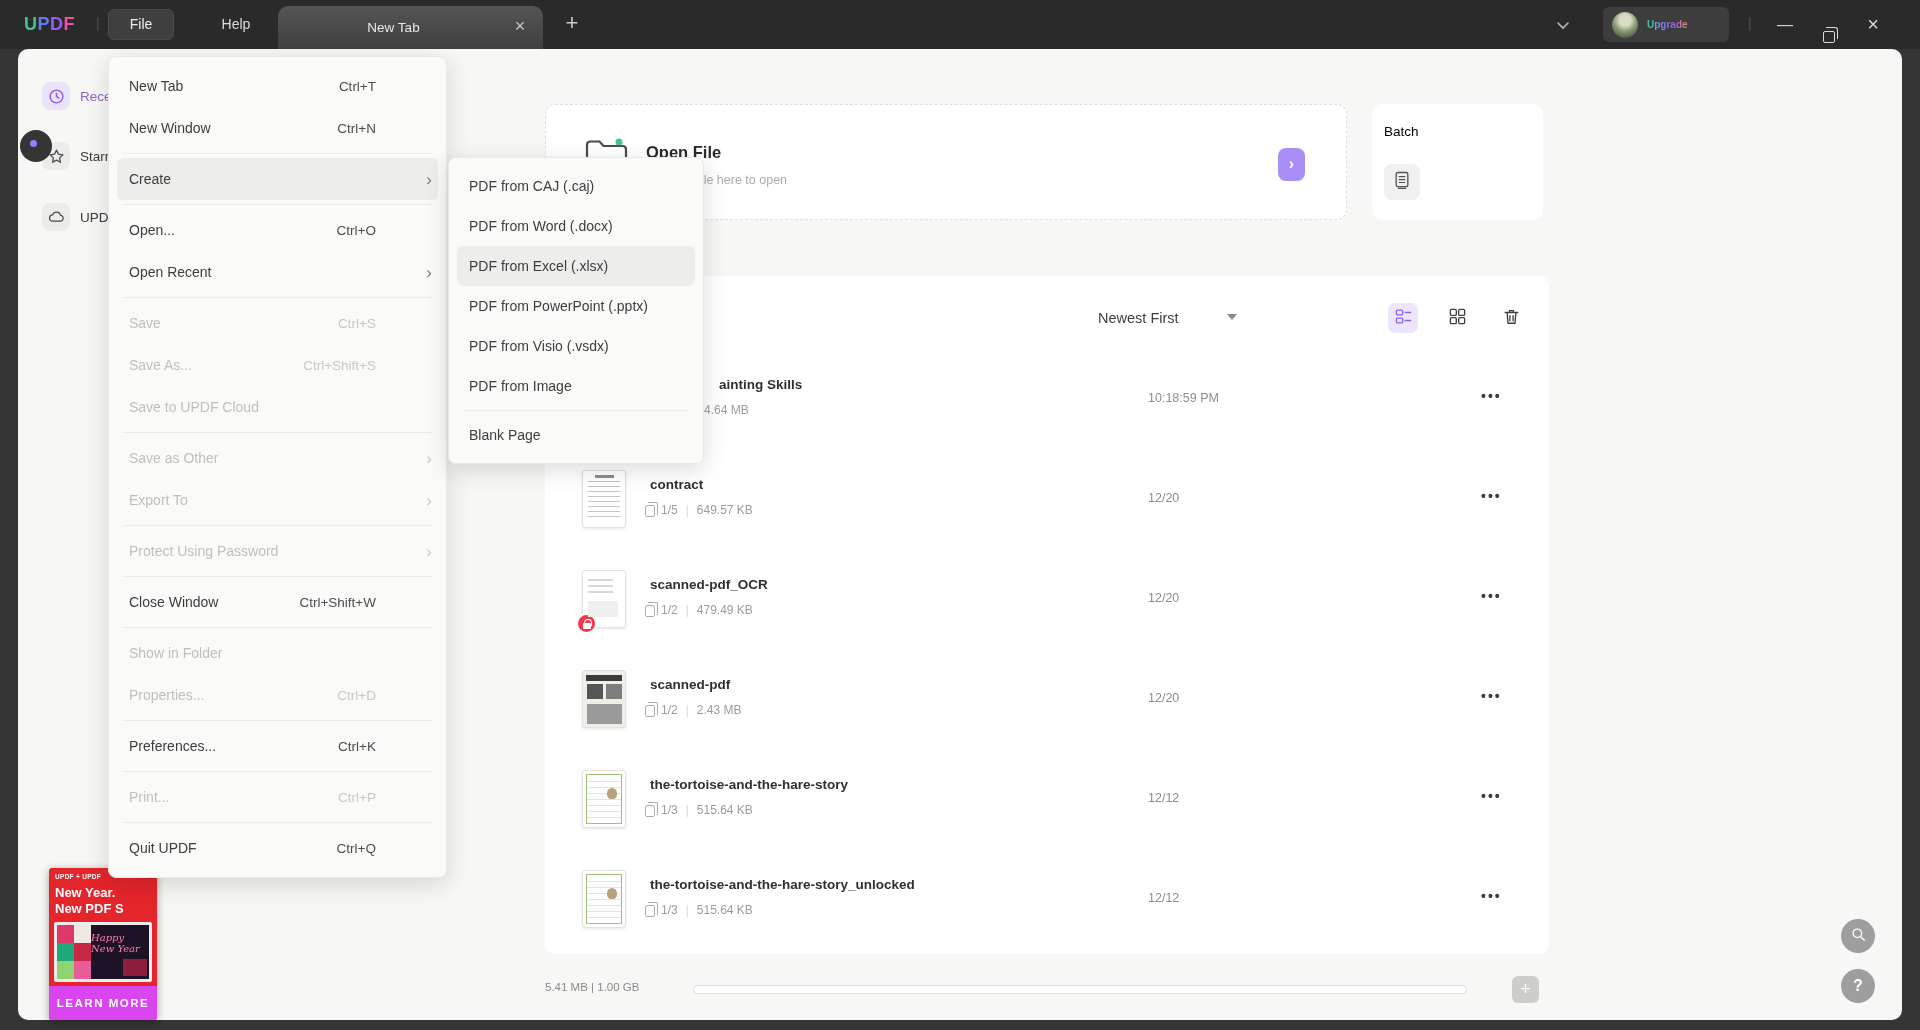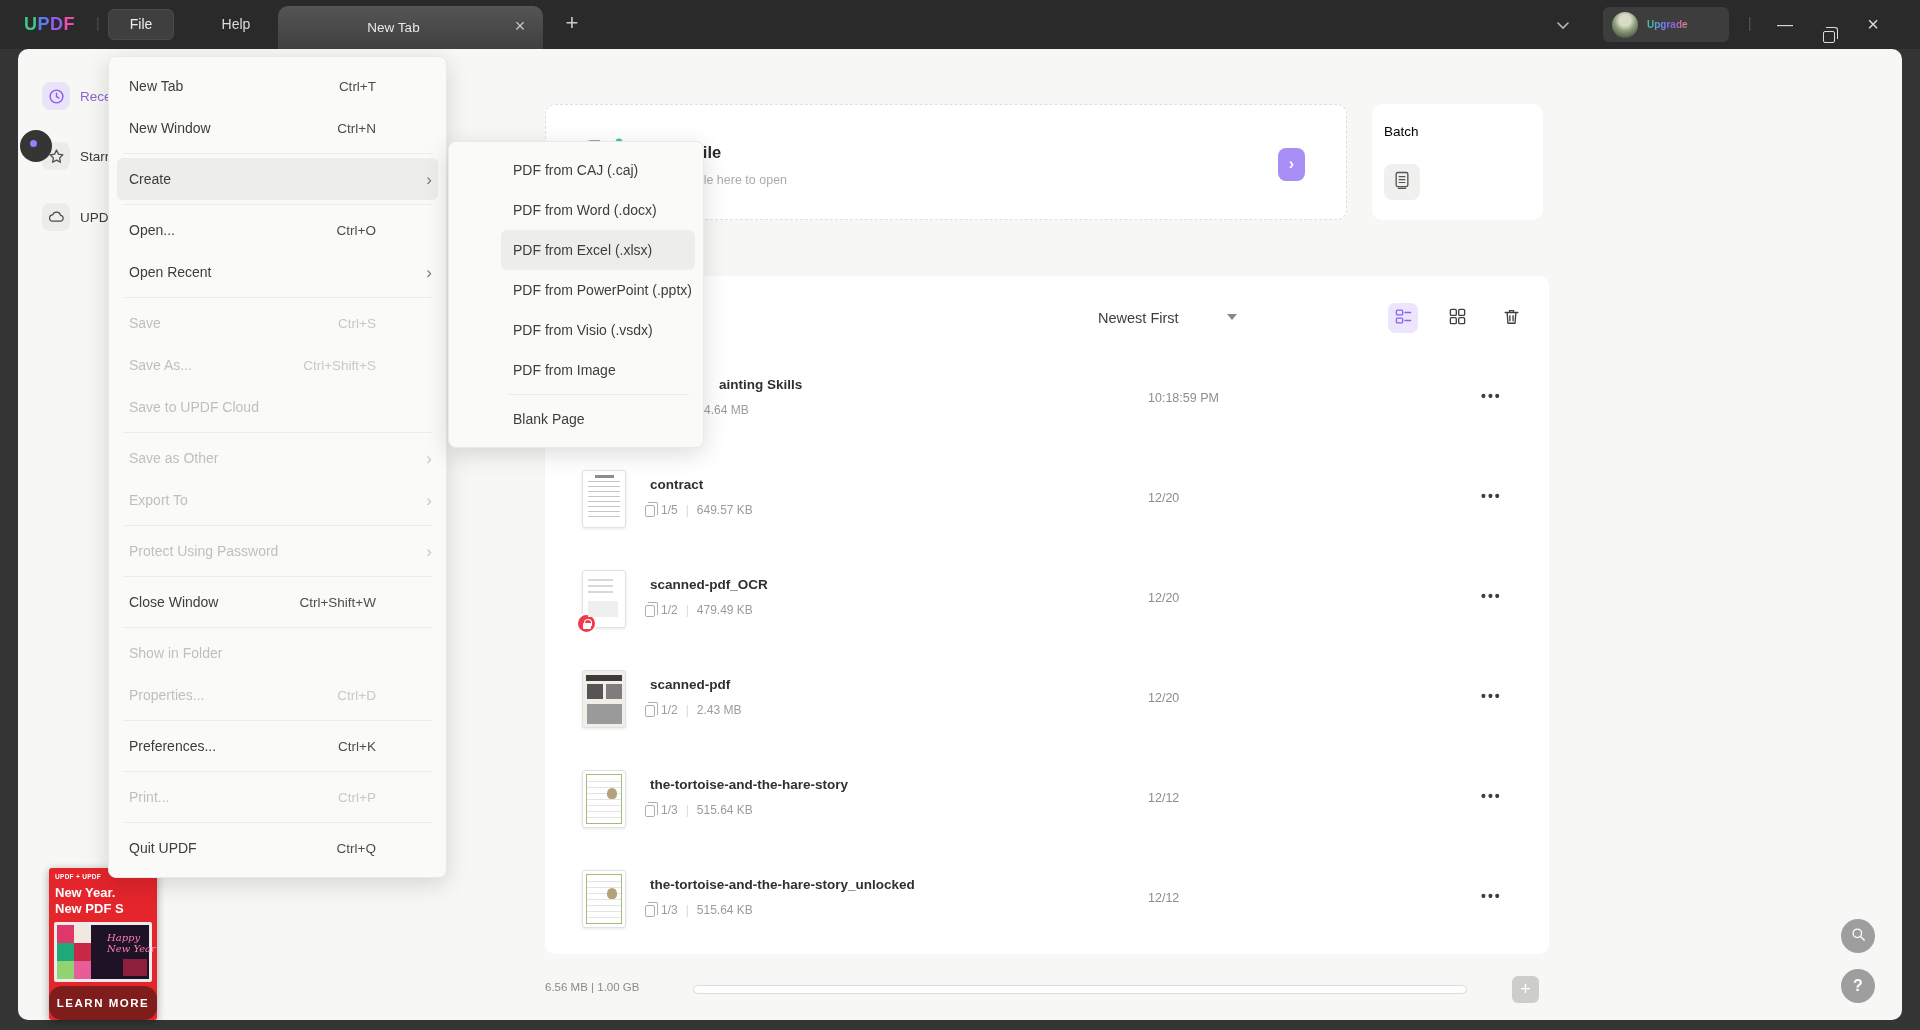--- a/index.html
+++ b/index.html
@@ -97,28 +97,28 @@
   
   .ad { position:absolute; left:31px; top:819px; width:108px; height:152px; border-radius:3px; overflow:hidden; background:#e4252b; z-index:20; box-shadow:0 2px 8px rgba(0,0,0,.35); }
   .ad-logos { position:absolute; left:6px; top:5px; font-size:6.5px; font-weight:bold; color:#fff; letter-spacing:.3px; }
   .ad-l1 { position:absolute; left:6px; top:17px; font-size:13px; font-weight:800; color:#fff; }
   .ad-l2 { position:absolute; left:6px; top:33px; font-size:13px; font-weight:800; color:#fff; }
   .ad-screen { position:absolute; left:5px; top:54px; width:98px; height:60px; background:#1d1226; border:3px solid #ececec; border-radius:2px; }
   .ad-tiles { position:absolute; left:0; top:0; width:34px; height:100%; display:grid; grid-template-columns:1fr 1fr; grid-template-rows:1fr 1fr 1fr; }
   .ad-tiles div:nth-child(1){background:#e0376a;} .ad-tiles div:nth-child(2){background:#efe9e2;}
   .ad-tiles div:nth-child(3){background:#1fa97a;} .ad-tiles div:nth-child(4){background:#c62846;}
   .ad-tiles div:nth-child(5){background:#8fd470;} .ad-tiles div:nth-child(6){background:#e85c9a;}
-  .ad-script { position:absolute; left:50px; top:7px; font-family:"DejaVu Serif",serif; font-style:italic; color:#ff7fae; font-size:10px; line-height:11px; white-space:nowrap; }
+  .ad-script { position:absolute; left:34px; top:7px; font-family:"DejaVu Serif",serif; font-style:italic; color:#ff7fae; font-size:10px; line-height:11px; white-space:nowrap; }
   .ad-photo { position:absolute; right:2px; bottom:3px; width:24px; height:17px; background:#8e1f3c; }
-  .ad-cta { position:absolute; left:0; bottom:0; width:100%; height:34px; background:#7f1d1d; color:#fff; font-size:11.5px; font-weight:bold; letter-spacing:1.5px; display:flex; align-items:center; justify-content:center;border-radius:13px; }
+  .ad-cta { position:absolute; left:0; bottom:0; width:100%; height:34px; background:#d946ef; color:#fff; font-size:11.5px; font-weight:bold; letter-spacing:1.5px; display:flex; align-items:center; justify-content:center; }
 
   
   .menu { position:absolute; background:#fafaf8; border:1px solid #e9e9e7; border-radius:8px; box-shadow:0 6px 24px rgba(0,0,0,.14); padding:8px 0; }
   .file-menu { left:90px; top:7px; width:339px; z-index:40; }
-  .create-submenu { left:430px; top:92px; width:256px; z-index:45;padding-left:44px; }
+  .create-submenu { left:430px; top:108px; width:256px; z-index:45; }
   .mi { height:42px; display:flex; align-items:center; padding:0 18px 0 20px; font-size:14px; color:#3d3d3d; position:relative; }
   .create-submenu .mi { height:40px; }
   .mi .lbl { flex:0 0 auto; }
   .mi .sc { margin-left:auto; color:#4d4d4d; font-size:13.5px; padding-right:52px; }
   .mi .chev { position:absolute; right:14px; color:#7a7a7a; font-size:17px; line-height:1; }
   .mi.dis { color:#bfbfbd; }
   .mi.dis .sc { color:#c8c8c6; }
   .mi.dis .chev { color:#c8c8c6; }
   .mi.hover { background:#ededeb; border-radius:6px; margin:0 8px; padding:0 10px 0 12px; }
   .mi.hover .chev { right:6px; }
@@ -308,21 +308,21 @@
             <span class="meta-div">|</span>
             <span class="sz">515.64 KB</span>
           </div>
           <div class="fdate">12/12</div>
           <div class="fmore">•••</div>
         </div>
       </div>
   </div>
 
   <div class="storage-lbl">
-    <span>6.56 MB</span>
+    <span>5.41 MB</span>
     <span>|</span>
     <span>1.00 GB</span>
   </div>
   <div class="storage-bar"></div>
   <div class="storage-add">+</div>
 
   <div class="round-btn search-fab">
     <span>
       <svg width="17" height="17" viewBox="0 0 22 22">
           <circle cx="9.5" cy="9.5" r="5.5" stroke="#fff" stroke-width="1.7" fill="none"></circle>

